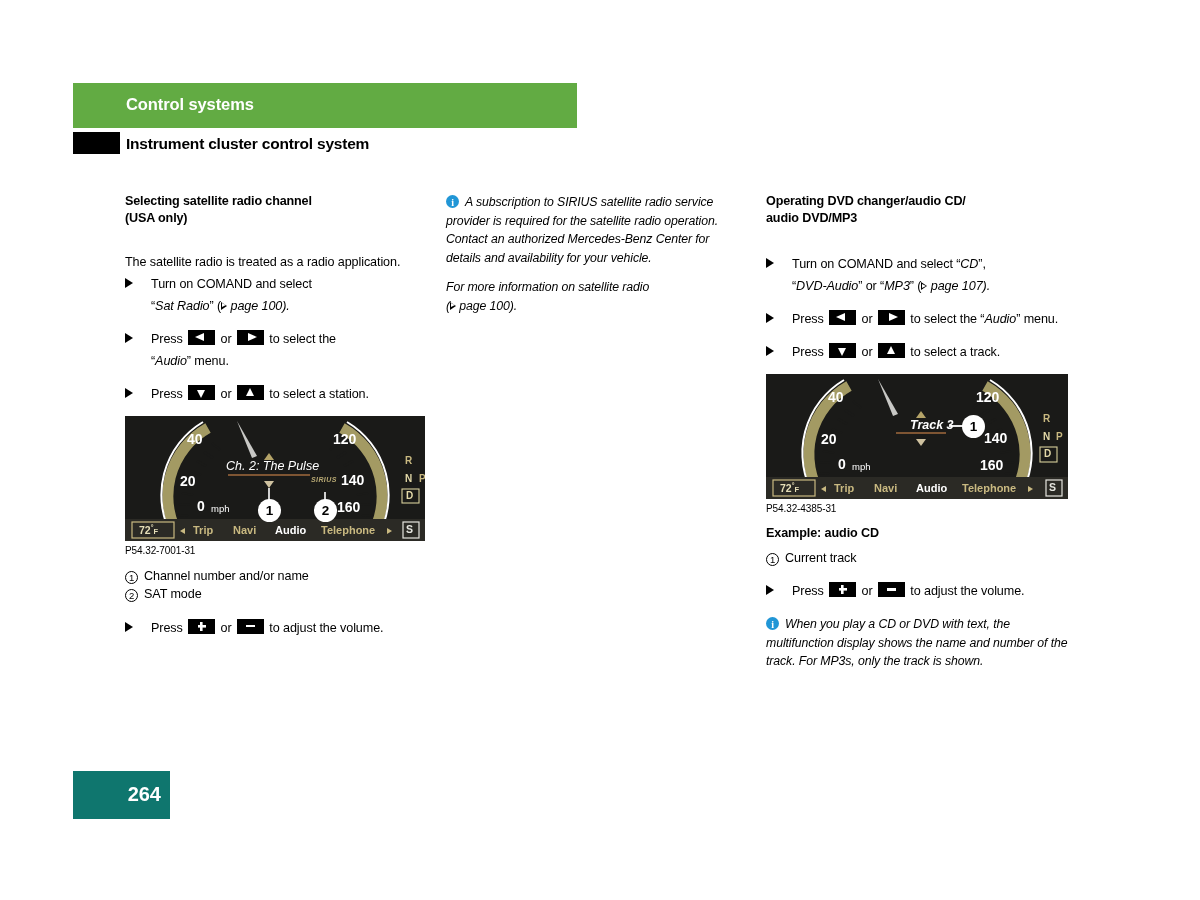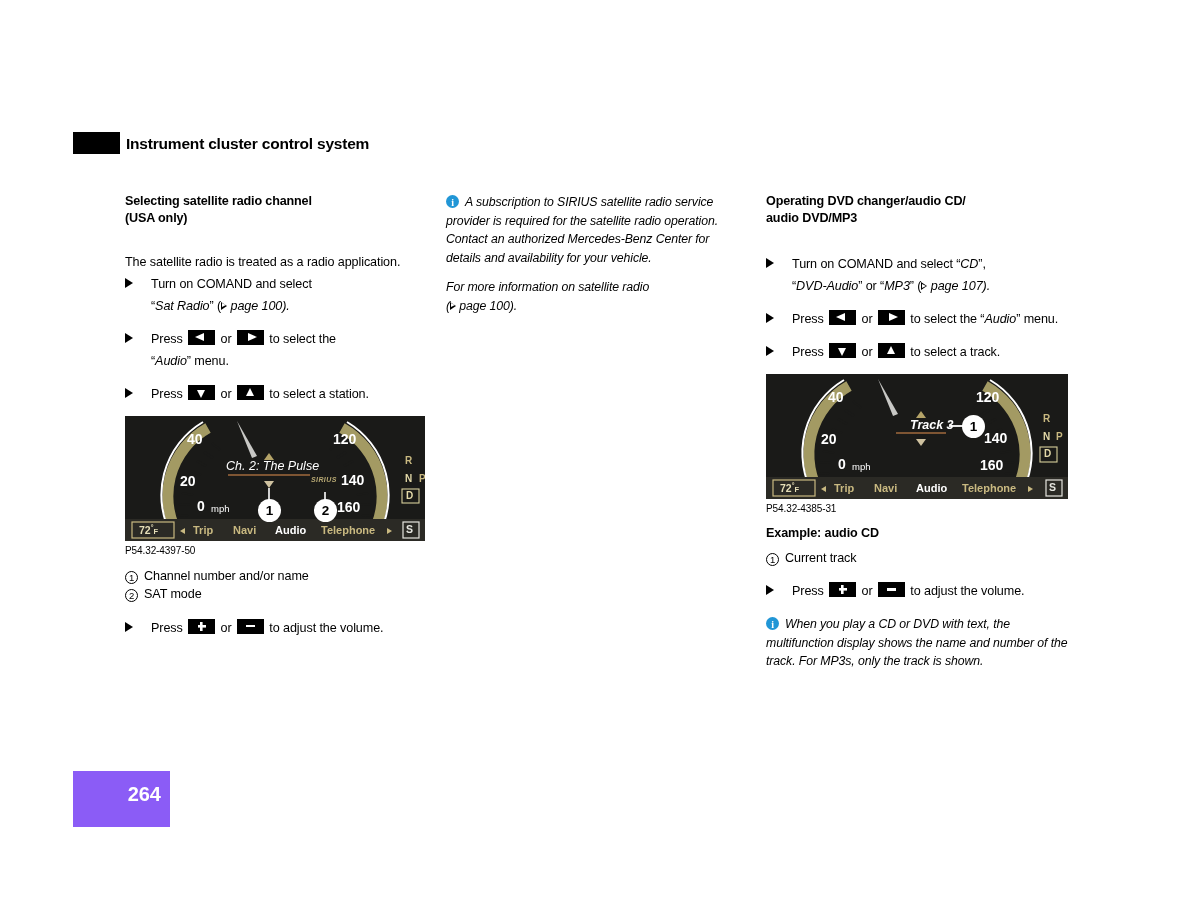--- a/index.html
+++ b/index.html
@@ -168,32 +168,35 @@
   .bub {
     position: absolute; width: 23px; height: 23px; border-radius: 50%;
     background: #ffffff; color: #000; font-size: 13.5px; font-weight: bold;
     text-align: center; line-height: 23px;
     font-family: "Liberation Sans", sans-serif;
   }
 
   
   .foot {
     position: absolute; left: 73px; top: 771px;
-    width: 97px; height: 56px; background: #8b5cf6;
+    width: 97px; height: 48px; background: #0f766e;
   }
   .foot-num {
     position: absolute; right: 9px; top: 12px;
     color: #ffffff; font-size: 20px; font-weight: bold;
   }
 </style>
 </head>
 <body>
 
 <div class="page">
 
+  <div class="hdr-green">
+    <div class="hdr-green-label">Control systems</div>
+  </div>
   <div class="hdr-black"></div>
   <div class="hdr-sub">Instrument cluster control system</div>
 
   <div class="col col-1">
 
     <h2 class="sect">
       <span>Selecting satellite radio channel</span><br>
       <span>(USA only)</span>
     </h2>
 
@@ -302,21 +305,21 @@
         <div style="position:absolute;left:68px;top:108px;color:#c9b981;font-size:11px;font-weight:bold;">Trip</div>
         <div style="position:absolute;left:108px;top:108px;color:#c9b981;font-size:11px;font-weight:bold;">Navi</div>
         <div style="position:absolute;left:150px;top:108px;color:#ffffff;font-size:11px;font-weight:bold;">Audio</div>
         <div style="position:absolute;left:196px;top:108px;color:#c9b981;font-size:11px;font-weight:bold;">Telephone</div>
         <div style="position:absolute;left:262px;top:112px;width:0;height:0;border-left:5px solid #c9b981;border-top:3px solid transparent;border-bottom:3px solid transparent;"></div>
         <div style="position:absolute;left:281px;top:107px;color:#e6e6e0;font-size:10.5px;font-weight:bold;">S</div>
 
         <div class="bub" style="left:133px;top:83px;">1</div>
         <div class="bub" style="left:189px;top:83px;">2</div>
       </div>
-      <div class="fig-id">P54.32-4397-50</div>
+      <div class="fig-id">P54.32-7001-31</div>
     </div>
 
     <div style="margin-top:11px">
       <div class="caption-line">
         <span class="cnum">1</span><span>Channel number and/or name</span>
       </div>
       <div class="caption-line">
         <span class="cnum">2</span><span>SAT mode</span>
       </div>
     </div>

